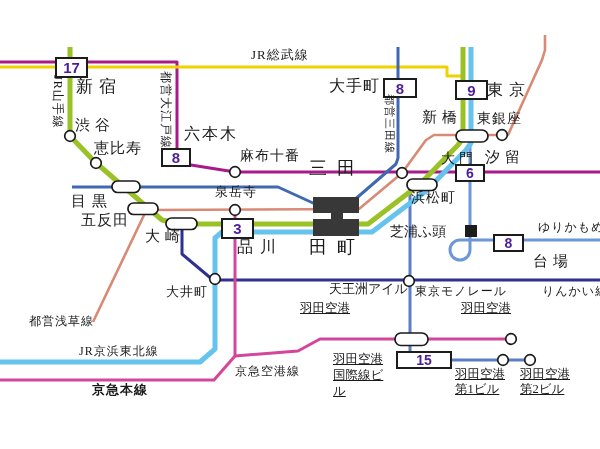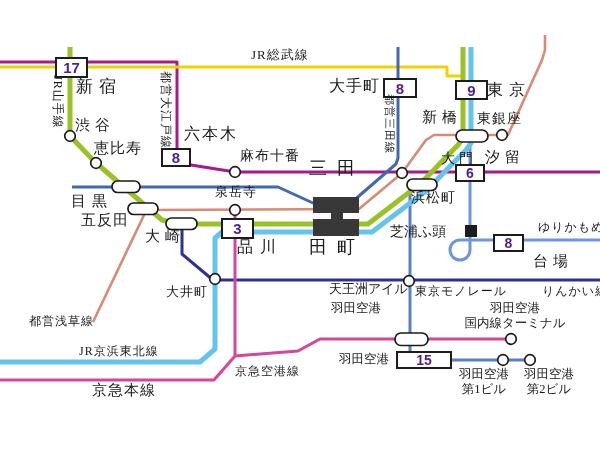--- a/index.html
+++ b/index.html
@@ -1,20 +1,20 @@
 <!DOCTYPE html>
 <html><head>
 <meta charset="utf-8">
 <style>
   html,body{margin:0;padding:0;background:#fff;}
   #stage{position:relative;width:600px;height:449px;background:#ffffff;overflow:hidden;
          font-family:"Liberation Serif","DejaVu Serif",serif;color:#1a1a1a;}
   #railmap{position:absolute;left:0;top:0;}
   .lbl{position:absolute;white-space:nowrap;line-height:1.05;color:#1a1a1a;}
-  .ctr{text-align:center;white-space:normal;}
+  .ctr{text-align:left;white-space:normal;text-decoration:underline;}
   .rlbl{position:absolute;white-space:nowrap;transform:translate(-50%,-50%) rotate(90deg);}
   .badge{position:absolute;background:#fff;border:2px solid #1c1c1c;box-sizing:border-box;
          display:flex;align-items:center;justify-content:center;
          font-family:"Liberation Sans","DejaVu Sans",sans-serif;font-weight:700;color:#4c1d95;}
 </style>
 </head>
 <body>
 
 <div id="stage">
 
@@ -65,21 +65,21 @@
   <div class="badge" style="left:221px;top:218px;width:33px;height:21px;font-size:15px;">3</div>
   <div class="badge" style="left:493px;top:234px;width:31px;height:18px;font-size:14px;">8</div>
   <div class="badge" style="left:396px;top:351px;width:56px;height:18px;font-size:14px;">15</div>
 
   <div class="lbl" style="left:251px;top:48px;font-size:13px;letter-spacing:1px;">JR総武線</div>
   <div class="rlbl" style="left:57px;top:102px;font-size:12px;letter-spacing:1px;">JR山手線</div>
   <div class="rlbl" style="left:165px;top:110px;font-size:12px;letter-spacing:1px;">都営大江戸線</div>
   <div class="rlbl" style="left:389px;top:124px;font-size:11px;letter-spacing:1px;">都営三田線</div>
   <div class="lbl" style="left:29px;top:315px;font-size:12px;letter-spacing:1px;">都営浅草線</div>
   <div class="lbl" style="left:79px;top:345px;font-size:12px;letter-spacing:1px;">JR京浜東北線</div>
-  <div class="lbl" style="left:92px;top:383px;font-size:15px;letter-spacing:1px;">京急本線</div>
+  <div class="lbl" style="left:92px;top:383px;font-size:13px;letter-spacing:1px;font-weight:bold;">京急本線</div>
   <div class="lbl" style="left:235px;top:365px;font-size:12px;letter-spacing:1px;">京急空港線</div>
   <div class="lbl" style="left:415px;top:285px;font-size:12px;letter-spacing:1px;">東京モノレール</div>
   <div class="lbl" style="left:538px;top:221px;font-size:12px;letter-spacing:1px;">ゆりかもめ</div>
   <div class="lbl" style="left:542px;top:285px;font-size:12px;letter-spacing:1px;">りんかい線</div>
 
   <div class="lbl" style="left:76px;top:78px;font-size:17px;letter-spacing:6px;">新宿</div>
   <div class="lbl" style="left:75px;top:118px;font-size:15px;letter-spacing:5px;">渋谷</div>
   <div class="lbl" style="left:94px;top:141px;font-size:15px;letter-spacing:1px;">恵比寿</div>
   <div class="lbl" style="left:71px;top:194px;font-size:15px;letter-spacing:6px;">目黒</div>
   <div class="lbl" style="left:81px;top:213px;font-size:15px;letter-spacing:1px;">五反田</div>
@@ -100,24 +100,24 @@
   <div class="lbl" style="left:411px;top:191px;font-size:14px;letter-spacing:1px;">浜松町</div>
   <div class="lbl" style="left:390px;top:225px;font-size:14px;">芝浦ふ頭</div>
   <div class="lbl" style="left:489px;top:254px;font-size:15px;letter-spacing:5px;margin-left:44px;">台場</div>
   <div class="lbl" style="left:329px;top:282px;font-size:13px;">天王洲アイル</div>
 
   <div class="lbl ctr" style="left:300px;top:301px;width:112px;font-size:12.5px;line-height:15px;">
     <div>羽田空港</div>
   </div>
   <div class="lbl ctr" style="left:461px;top:301px;width:108px;font-size:12.5px;line-height:15px;">
     <div>羽田空港</div>
-    <div>国内線ターミナル</div>
   </div>
   <div class="lbl ctr" style="left:333px;top:351px;width:62px;font-size:12.5px;line-height:16px;">
     <div>羽田空港</div>
+    <div>国際線ビル</div>
   </div>
   <div class="lbl ctr" style="left:455px;top:367px;width:58px;font-size:12.5px;line-height:15px;">
     <div>羽田空港</div>
     <div>第1ビル</div>
   </div>
   <div class="lbl ctr" style="left:520px;top:367px;width:58px;font-size:12.5px;line-height:15px;">
     <div>羽田空港</div>
     <div>第2ビル</div>
   </div>
 

